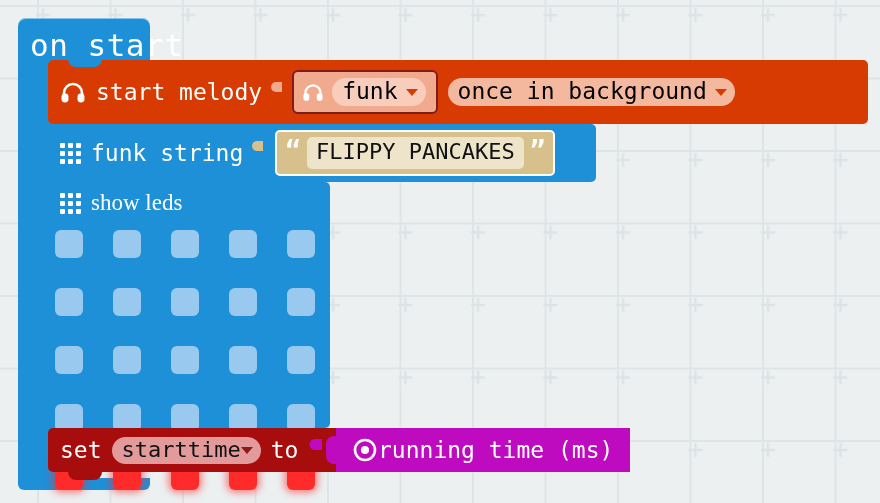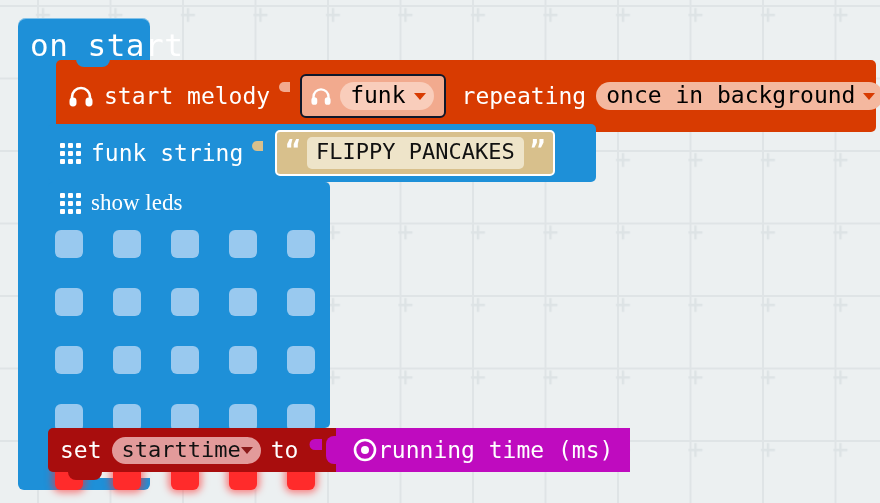--- a/index.html
+++ b/index.html
@@ -76,22 +76,22 @@
   }
   .notch-top { top: -1px; }
   .notch-bot { bottom: -8px; }
   .notch-shape {
     width: 34px; height: 8px;
     border-radius: 0 0 8px 8px;
   }
 
   
   .melody {
-    left: 56px; top: 60px;
-    width: 820px; height: 72px;
+    left: 48px; top: 60px;
+    width: 820px; height: 64px;
     background: #d83b01;
   }
   .melody .row { font-size: 23px; }
 
   
   .showstring {
     left: 48px; top: 124px;
     width: 548px; height: 58px;
     background: #1e90d8;
   }
@@ -135,21 +135,21 @@
     display: inline-flex;
     align-items: center;
     gap: 8px;
     border-radius: 16px;
     padding: 0 10px;
     height: 44px;
     position: relative;
   }
   .reporter.melody-r {
     background: #f2aa8e;
-    border: 2px solid #0f172a;
+    border: 2px solid #7f1d1d;
     border-radius: 6px;
     padding: 0 10px 0 8px;
   }
   .field {
     background: #f9cdbb;
     border-radius: 14px;
     padding: 2px 8px 3px 10px;
     color: #000;
     font-size: 23px;
     display: inline-flex;
@@ -297,21 +297,20 @@
             <rect x="1.5" y="13.5" width="7" height="9" rx="3.4" fill="#fff"></rect>
             <rect x="17.5" y="13.5" width="7" height="9" rx="3.4" fill="#fff"></rect>
           </svg>
         </span>
         <span class="field">
           <span>funk</span>
           <span class="caret"></span>
         </span>
       </span>
 
-      <span style="margin-left:6px">repeating</span>
 
       <span class="field pale">
         <span>once in background</span>
         <span class="caret"></span>
       </span>
     </div>
     <div class="notch-bot">
       <div class="notch-shape" style="background:#d83b01"></div>
     </div>
   </div>

